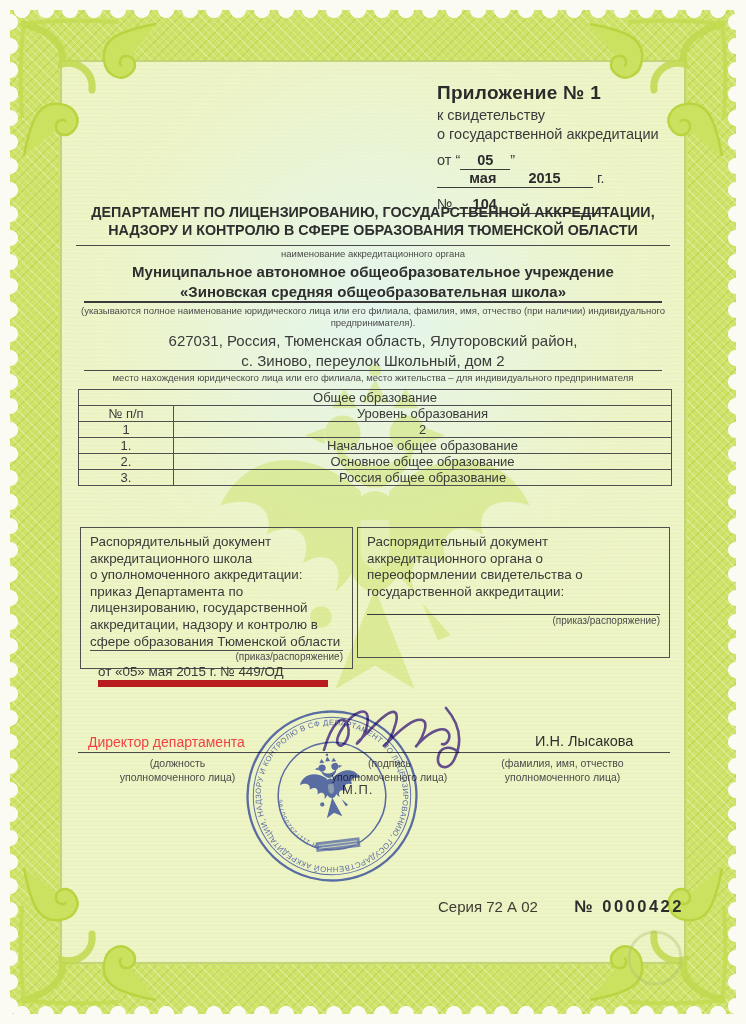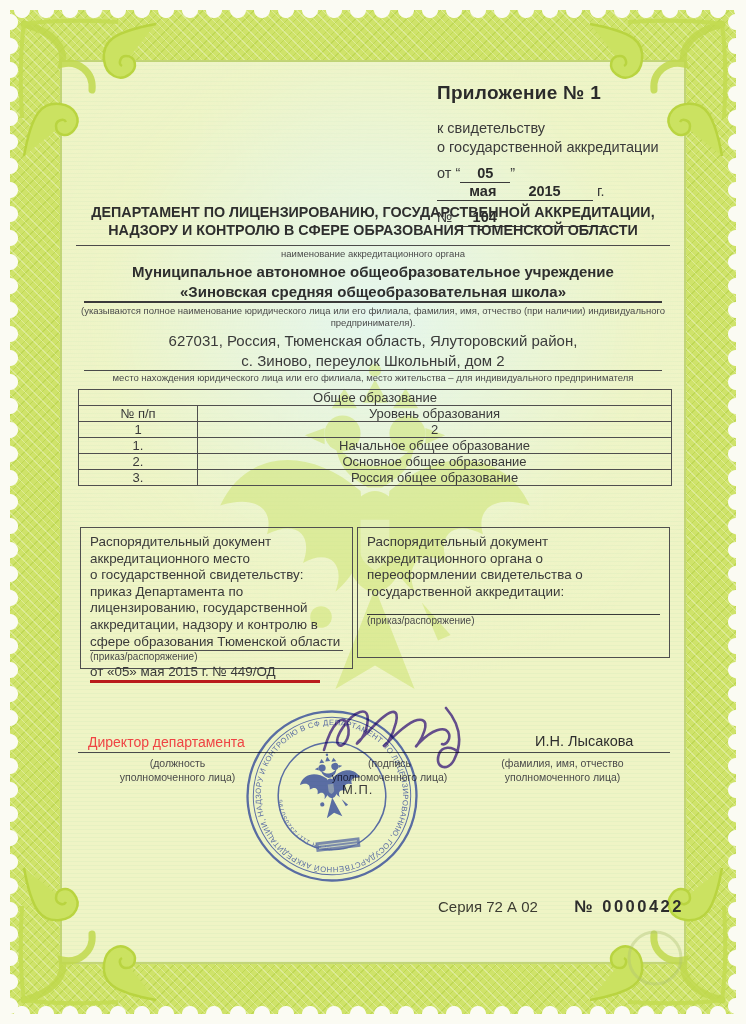--- a/index.html
+++ b/index.html
@@ -23,27 +23,27 @@
   svg.deco{position:absolute;inset:0;width:746px;height:1024px;pointer-events:none;}
   
   .u{display:inline-block;border-bottom:1.6px solid #3a3a3a;text-align:center;}
   .cap{color:#4a4a4a;}
   .ctr{text-align:center;}
   .hr{border-top:1.6px solid #4a4a4a;height:0;}
   b{color:#2b2b2b;}
   
   .hdr{left:437px;top:82px;width:235px;line-height:1.18;}
   .hdr .t{font-size:19px;font-weight:bold;color:#2b2b2b;letter-spacing:.3px;}
-  .hdr .s{font-size:14.5px;margin-top:16px;}
+  .hdr .s{font-size:14.5px;margin-top:3px;}
   .hdr .row{font-size:14.5px;margin-top:9px;}
   
   table.edu{border-collapse:collapse;width:594px;font-size:13px;color:#3a3a3a;}
-  table.edu td{border:1px solid #4f4f4f;text-align:center;padding:0 14px;height:15px;line-height:14px;}
+  table.edu td{border:1px solid #4f4f4f;text-align:center;padding:0 2px;height:15px;line-height:14px;}
   .obox{border:1px solid #4f4f4f;font-size:13.4px;line-height:1.24;padding:6px 9px;box-sizing:border-box;background:rgba(255,255,255,0);}
-  .obox .small{font-size:10px;text-align:left;}
+  .obox .small{font-size:10px;text-align:right;}
   
   .stamp{left:236px;top:700px;width:192px;height:192px;transform:rotate(-7deg);opacity:.88;mix-blend-mode:multiply;}
   .sig{left:318px;top:698px;width:185px;height:78px;mix-blend-mode:multiply;}
   .serif{font-family:Liberation Sans, sans-serif;}
 </style>
 </head>
 <body>
 
 <div class="band"></div>
 <div class="sc sc-top"></div>
@@ -152,28 +152,28 @@
   </tr>
   <tr>
     <td>3.</td>
     <td>Россия общее образование</td>
   </tr>
 </tbody>
   </table>
 
 <div class="abs obox" style="left:80px;top:527px;width:273px;height:142px;">
   <div>Распорядительный документ</div>
-  <div>аккредитационного место</div>
-  <div>о государственной свидетельству:</div>
+  <div>аккредитационного школа</div>
+  <div>о уполномоченного аккредитации:</div>
   <div>приказ Департамента по</div>
   <div>лицензированию, государственной</div>
   <div>аккредитации, надзору и контролю в</div>
   <div style="border-bottom:1px solid #4f4f4f;">сфере образования Тюменской области</div>
   <div class="small cap">(приказ/распоряжение)</div>
-  <div style="border-bottom:3px solid #b91c1c;display:inline-block;min-width:230px;">от «05» мая  2015 г. № 449/ОД</div>
+  <div style="border-bottom:7px solid #b91c1c;display:inline-block;min-width:230px;margin-left:8px;">от «05» мая  2015 г. № 449/ОД</div>
 </div>
 
 <div class="abs obox" style="left:357px;top:527px;width:313px;height:131px;">
   <div>Распорядительный документ</div>
   <div>аккредитационного органа о</div>
   <div>переоформлении свидетельства о</div>
   <div>государственной аккредитации:</div>
   <div style="height:14px;"></div>
   <div style="border-top:1px solid #3a3a3a;height:0;"></div>
   <div class="small cap">(приказ/распоряжение)</div>

